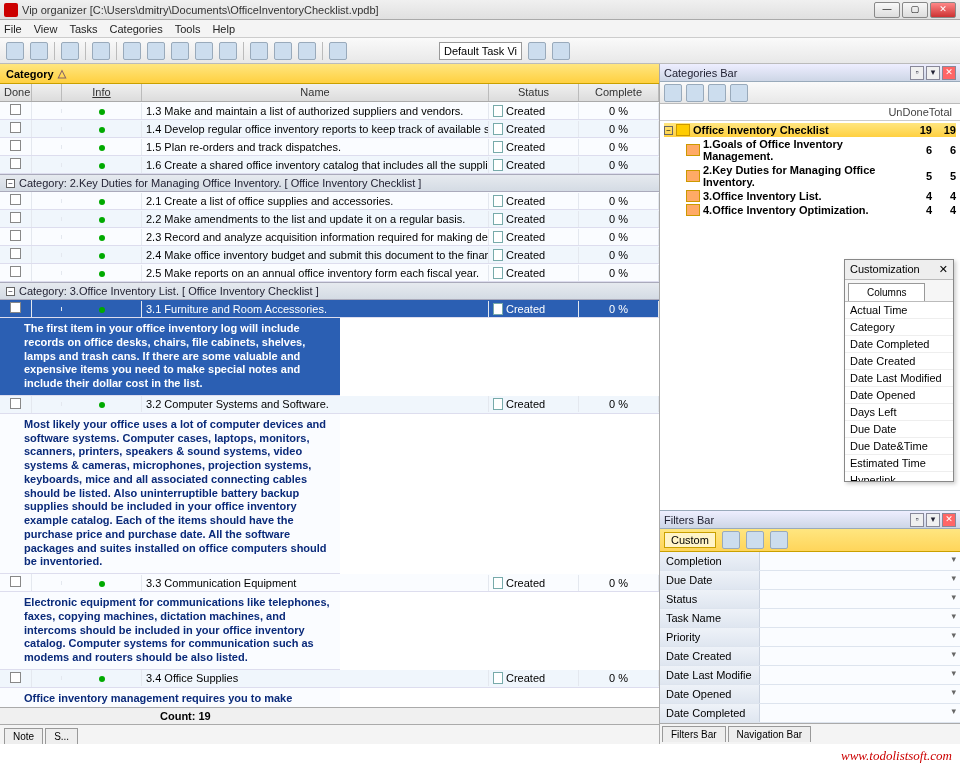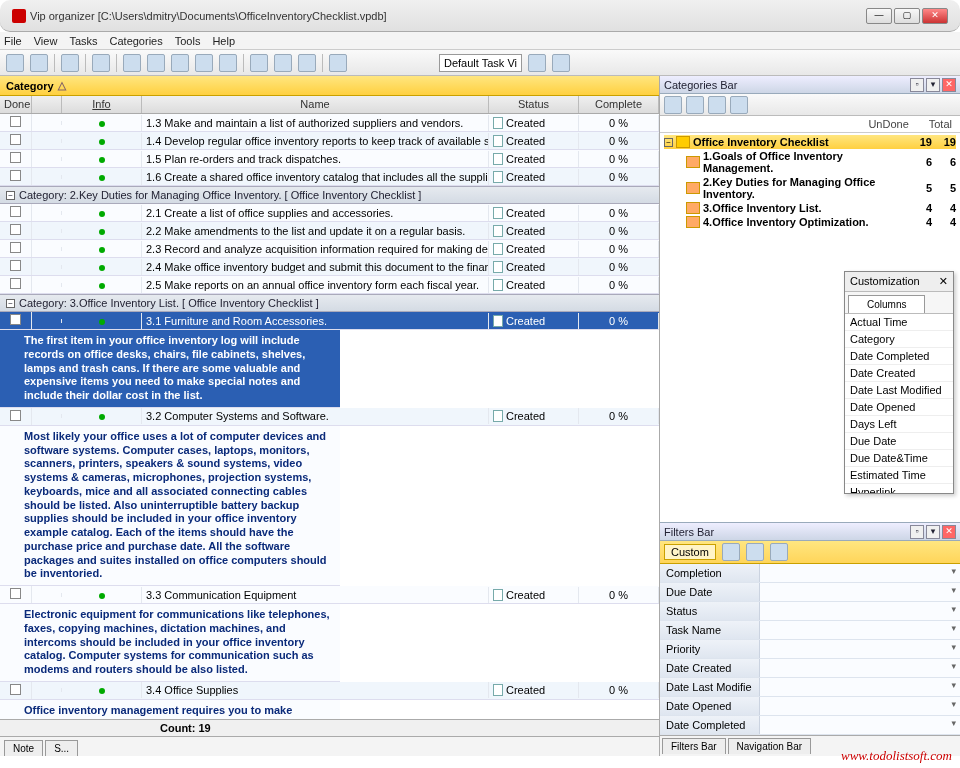--- a/index.html
+++ b/index.html
@@ -1,17 +1,17 @@
 <!DOCTYPE html>
 <html><head>
 <meta charset="utf-8">
 <style>
 * { box-sizing: border-box; margin: 0; padding: 0; font-family: Tahoma, Arial, sans-serif; font-size: 11px; }
 body { background: #fff; overflow: hidden; width: 960px; height: 768px; position: relative; }
-.title-bar { height: 32px; background: linear-gradient(#f0f0f0,#e0e0e0); border-bottom: 1px solid #aaa; display: flex; align-items: center; padding: 0 12px; border-radius: 10px; }
+.title-bar { height: 20px; background: linear-gradient(#f0f0f0,#e0e0e0); border-bottom: 1px solid #aaa; display: flex; align-items: center; padding: 0 4px; }
 .title-bar .icon { width: 14px; height: 14px; background: #c00; border-radius: 2px; margin-right: 4px; }
 .title-bar .title { flex: 1; color: #333; }
 .win-btns { display: flex; gap: 2px; }
 .win-btn { width: 26px; height: 16px; background: linear-gradient(#f8f8f8,#ddd); border: 1px solid #888; border-radius: 2px; text-align: center; line-height: 12px; font-size: 9px; cursor: pointer; }
 .win-btn.close { background: linear-gradient(#f88,#c33); color: #fff; }
 .menu-bar { height: 18px; display: flex; align-items: center; padding: 0 4px; gap: 12px; background: #f4f4f4; border-bottom: 1px solid #ccc; }
 .menu-bar span { color: #222; cursor: pointer; }
 .toolbar { height: 26px; background: linear-gradient(#fafafa,#e8e8e8); border-bottom: 1px solid #bbb; display: flex; align-items: center; padding: 0 6px; gap: 6px; }
 .tb-btn { width: 18px; height: 18px; background: #cde; border: 1px solid #9ab; border-radius: 2px; cursor: pointer; }
 .tb-sep { width: 1px; height: 18px; background: #bbb; }
@@ -40,21 +40,21 @@
 .desc.sel { background: #2b5fb3; color: #fff; }
 .count { border-top: 1px solid #aaa; padding: 2px 160px; background: #f0f0f0; font-weight: bold; }
 .bottom-tabs { height: 20px; border-top: 1px solid #aaa; display: flex; align-items: flex-end; padding-left: 4px; background: #f4f4f4; }
 .btab { border: 1px solid #999; border-bottom: none; padding: 2px 8px; background: #eee; margin-right: 2px; cursor: pointer; font-size: 10px; }
 .right { width: 300px; display: flex; flex-direction: column; position: relative; }
 .panel-hd { height: 18px; background: linear-gradient(#eef,#cdd6e6); border-bottom: 1px solid #9ab; display: flex; align-items: center; padding: 0 4px; color: #223; }
 .panel-hd .sp { flex: 1; }
 .panel-hd .pbtn { width: 14px; height: 14px; border: 1px solid #889; background: #f0f0f0; margin-left: 2px; cursor: pointer; text-align: center; line-height: 11px; font-size: 9px; }
 .panel-hd .pbtn.x { background: #f66; color: #fff; }
 .cats-tb { height: 22px; background: linear-gradient(#fafafa,#e8e8e8); border-bottom: 1px solid #bbb; display: flex; align-items: center; padding: 0 4px; gap: 4px; }
-.tree-hd { display: flex; justify-content: flex-end; padding: 2px 8px; gap: 20px; color: #444; border-bottom: 1px solid #ccc; }
+.tree-hd { display: flex; justify-content: flex-end; padding: 2px 8px; color: #444; border-bottom: 1px solid #ccc; }
 .tree { padding: 2px 4px; }
 .tnode { display: flex; align-items: center; padding: 1px 0; }
 .tnode .exp { width: 9px; height: 9px; border: 1px solid #666; text-align: center; line-height: 7px; font-size: 8px; margin-right: 3px; }
 .tnode .ticon { width: 14px; height: 12px; background: #fc0; border: 1px solid #c90; margin-right: 3px; }
 .tnode.sel { background: linear-gradient(#ffe680,#ffd040); }
 .tnode .lbl { flex: 1; font-weight: bold; }
 .tnode .num { width: 24px; text-align: right; font-weight: bold; }
 .cust-panel { position: absolute; top: 195px; right: 6px; width: 110px; background: #f6f6f6; border: 1px solid #888; z-index: 50; box-shadow: 2px 2px 4px rgba(0,0,0,0.2); }
 .cust-panel .chd { padding: 3px 5px; background: #eee; border-bottom: 1px solid #bbb; display: flex; }
 .cust-panel .tab { padding: 3px 18px; border: 1px solid #999; border-bottom: none; background: #fff; display: inline-block; margin: 3px 0 0 3px; font-size: 10px; }

